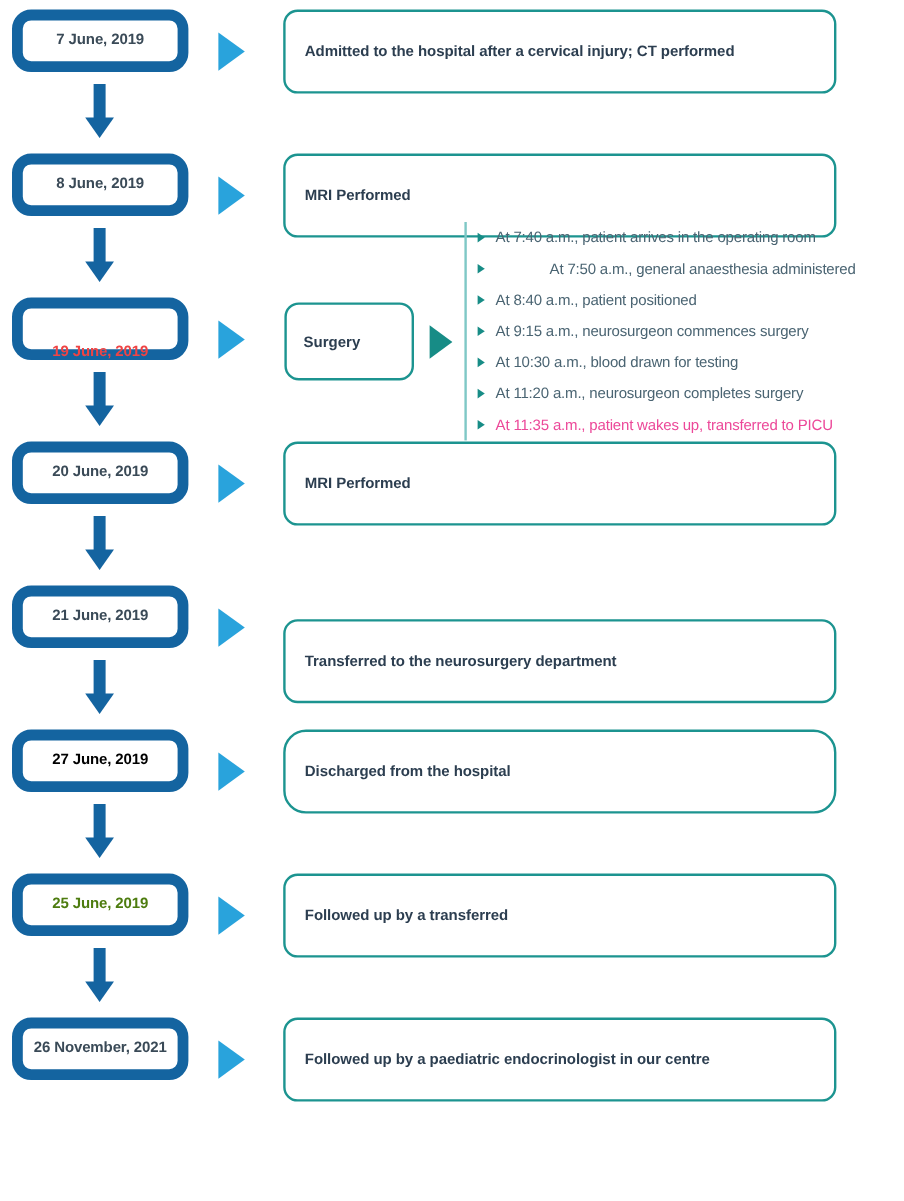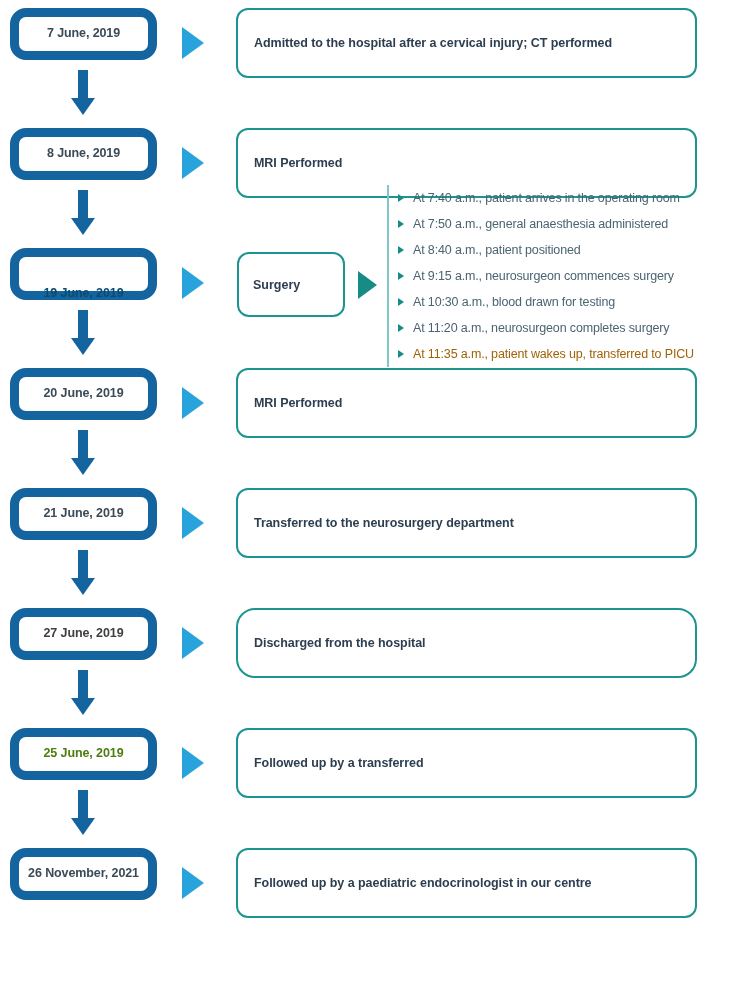--- a/index.html
+++ b/index.html
@@ -196,59 +196,59 @@
         <polygon points="6,28 30,28 18,45" fill="#1464A0"></polygon>
       </svg>
       <div class="tri-blue" style="border-left-color: rgb(41, 163, 220);"></div>
       <div class="content-box" style="border-color: rgb(28, 148, 144);">
         <span class="ctext" style="color: rgb(44, 62, 80);">MRI Performed</span>
       </div>
     </div>
     <div class="row" style="top: 240px;">
       <div class="date-box">
         <div class="frame" style="border-color: rgb(20, 100, 160);"></div>
-        <div class="label" style="color: #0c4a6e; margin-top: 40px;">19 June, 2019</div>
+        <div class="label" style="color: #ef4444; margin-top: 40px;">19 June, 2019</div>
       </div>
       <svg class="date-tail" viewBox="0 0 44 46" width="44" height="46">
         <rect x="13" y="0" width="10" height="30" fill="#1464A0"></rect>
         <polygon points="6,28 30,28 18,45" fill="#1464A0"></polygon>
       </svg>
       <div class="tri-blue" style="border-left-color: rgb(41, 163, 220);"></div>
       <div class="surgery-box" style="border-color: rgb(28, 148, 144);">
         <span class="stext" style="color: rgb(44, 62, 80);">Surgery</span>
       </div>
       <div class="tri-teal" style="border-left-color: rgb(23, 140, 134);"></div>
       <div class="sub-list" style="border-left-color: rgb(127, 200, 198);">
         <div class="sub-item">
           <span class="sub-bullet" style="border-left-color: rgb(23, 140, 134);"></span>
           <span class="sub-text" style="color: rgb(74, 100, 114);">At 7:40 a.m., patient arrives in the operating room</span>
         </div>
         <div class="sub-item">
           <span class="sub-bullet" style="border-left-color: rgb(23, 140, 134);"></span>
-          <span class="sub-text" style="color: rgb(74, 100, 114);">At 7:50 a.m., general anaesthesia administered</span>
+          <span class="sub-text" style="color: rgb(74, 100, 114); margin-left: 45px;">At 7:50 a.m., general anaesthesia administered</span>
         </div>
         <div class="sub-item">
           <span class="sub-bullet" style="border-left-color: rgb(23, 140, 134);"></span>
           <span class="sub-text" style="color: rgb(74, 100, 114);">At 8:40 a.m., patient positioned</span>
         </div>
         <div class="sub-item">
           <span class="sub-bullet" style="border-left-color: rgb(23, 140, 134);"></span>
           <span class="sub-text" style="color: rgb(74, 100, 114);">At 9:15 a.m., neurosurgeon commences surgery</span>
         </div>
         <div class="sub-item">
           <span class="sub-bullet" style="border-left-color: rgb(23, 140, 134);"></span>
           <span class="sub-text" style="color: rgb(74, 100, 114);">At 10:30 a.m., blood drawn for testing</span>
         </div>
         <div class="sub-item">
           <span class="sub-bullet" style="border-left-color: rgb(23, 140, 134);"></span>
           <span class="sub-text" style="color: rgb(74, 100, 114);">At 11:20 a.m., neurosurgeon completes surgery</span>
         </div>
         <div class="sub-item">
           <span class="sub-bullet" style="border-left-color: rgb(23, 140, 134);"></span>
-          <span class="sub-text" style="color: #a16207;">At 11:35 a.m., patient wakes up, transferred to PICU</span>
+          <span class="sub-text" style="color: #ec4899;">At 11:35 a.m., patient wakes up, transferred to PICU</span>
         </div>
       </div>
     </div>
     <div class="row" style="top: 360px;">
       <div class="date-box">
         <div class="frame" style="border-color: rgb(20, 100, 160);"></div>
         <div class="label" style="color: rgb(58, 74, 87);">20 June, 2019</div>
       </div>
       <svg class="date-tail" viewBox="0 0 44 46" width="44" height="46">
         <rect x="13" y="0" width="10" height="30" fill="#1464A0"></rect>
@@ -262,28 +262,28 @@
     <div class="row" style="top: 480px;">
       <div class="date-box">
         <div class="frame" style="border-color: rgb(20, 100, 160);"></div>
         <div class="label" style="color: rgb(58, 74, 87);">21 June, 2019</div>
       </div>
       <svg class="date-tail" viewBox="0 0 44 46" width="44" height="46">
         <rect x="13" y="0" width="10" height="30" fill="#1464A0"></rect>
         <polygon points="6,28 30,28 18,45" fill="#1464A0"></polygon>
       </svg>
       <div class="tri-blue" style="border-left-color: rgb(41, 163, 220);"></div>
-      <div class="content-box" style="border-color: rgb(28, 148, 144);">
+      <div class="content-box" style="border-color: rgb(28, 148, 144); margin-top: 28px;">
         <span class="ctext" style="color: rgb(44, 62, 80);">Transferred to the neurosurgery department</span>
       </div>
     </div>
     <div class="row" style="top: 600px;">
       <div class="date-box">
         <div class="frame" style="border-color: rgb(20, 100, 160);"></div>
-        <div class="label" style="color: #404040;">27 June, 2019</div>
+        <div class="label" style="color: #000000;">27 June, 2019</div>
       </div>
       <svg class="date-tail" viewBox="0 0 44 46" width="44" height="46">
         <rect x="13" y="0" width="10" height="30" fill="#1464A0"></rect>
         <polygon points="6,28 30,28 18,45" fill="#1464A0"></polygon>
       </svg>
       <div class="tri-blue" style="border-left-color: rgb(41, 163, 220);"></div>
       <div class="content-box" style="border-color: rgb(28, 148, 144); border-radius: 19px;">
         <span class="ctext" style="color: rgb(44, 62, 80);">Discharged from the hospital</span>
       </div>
     </div>

